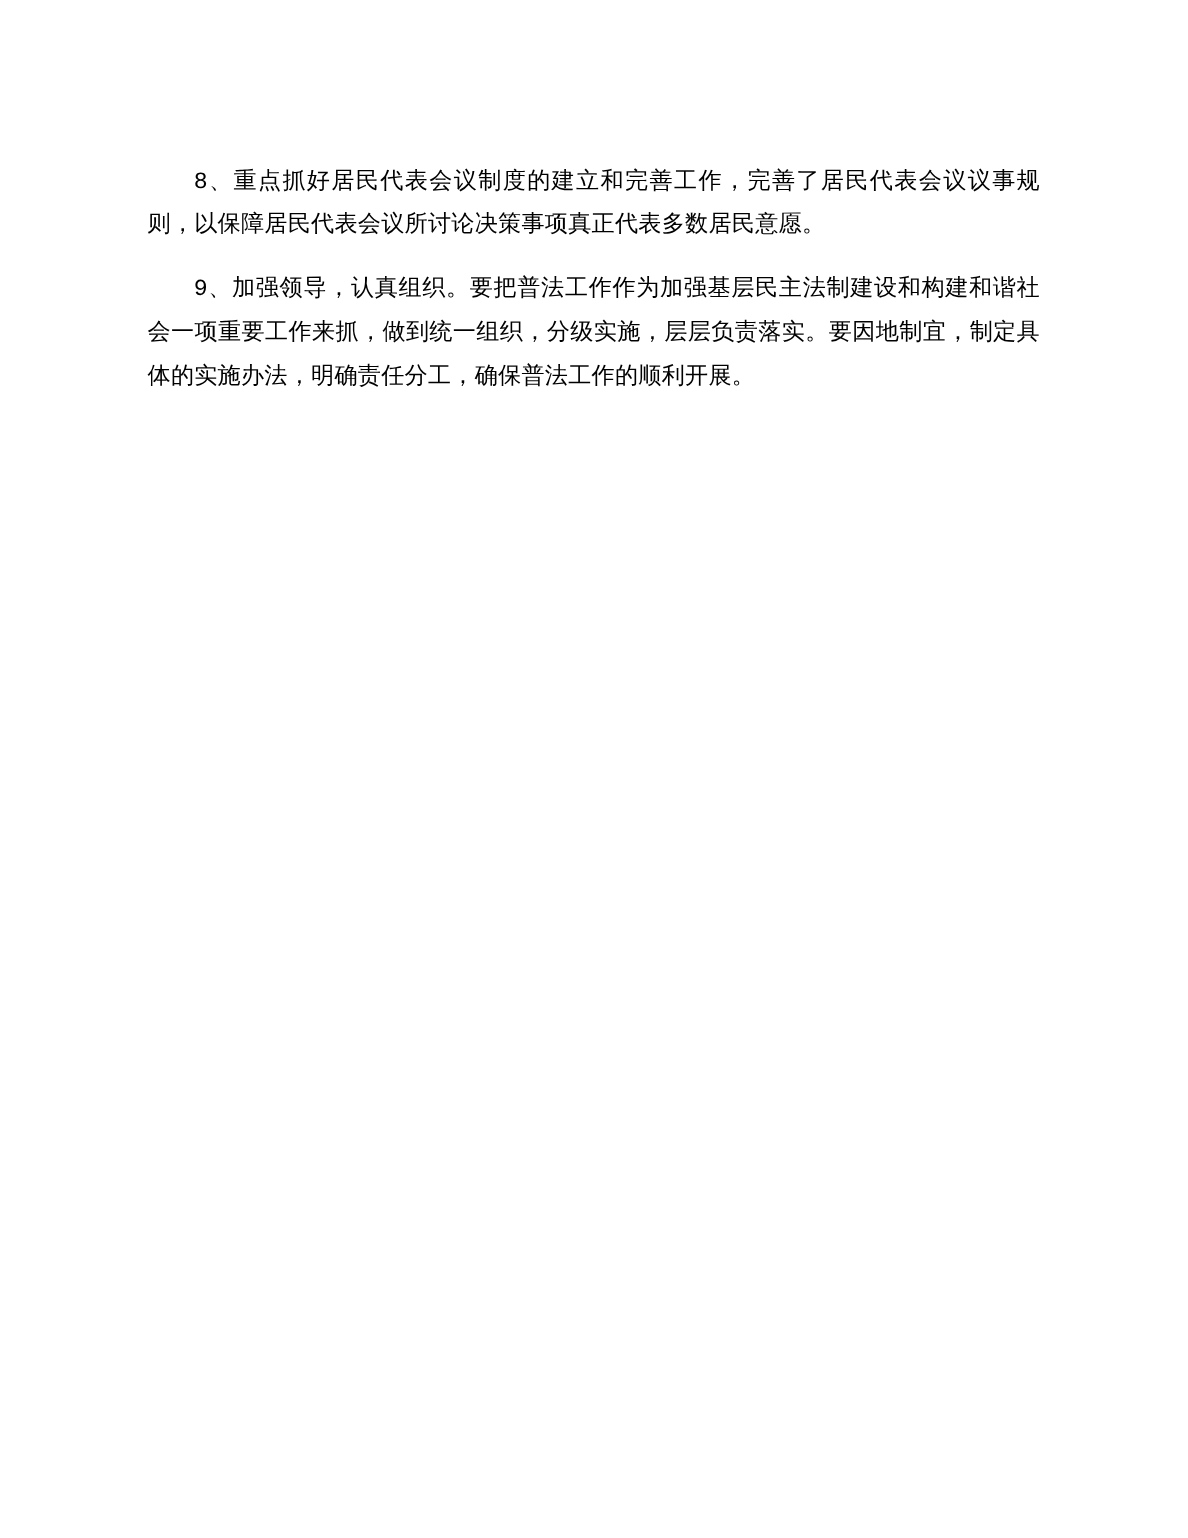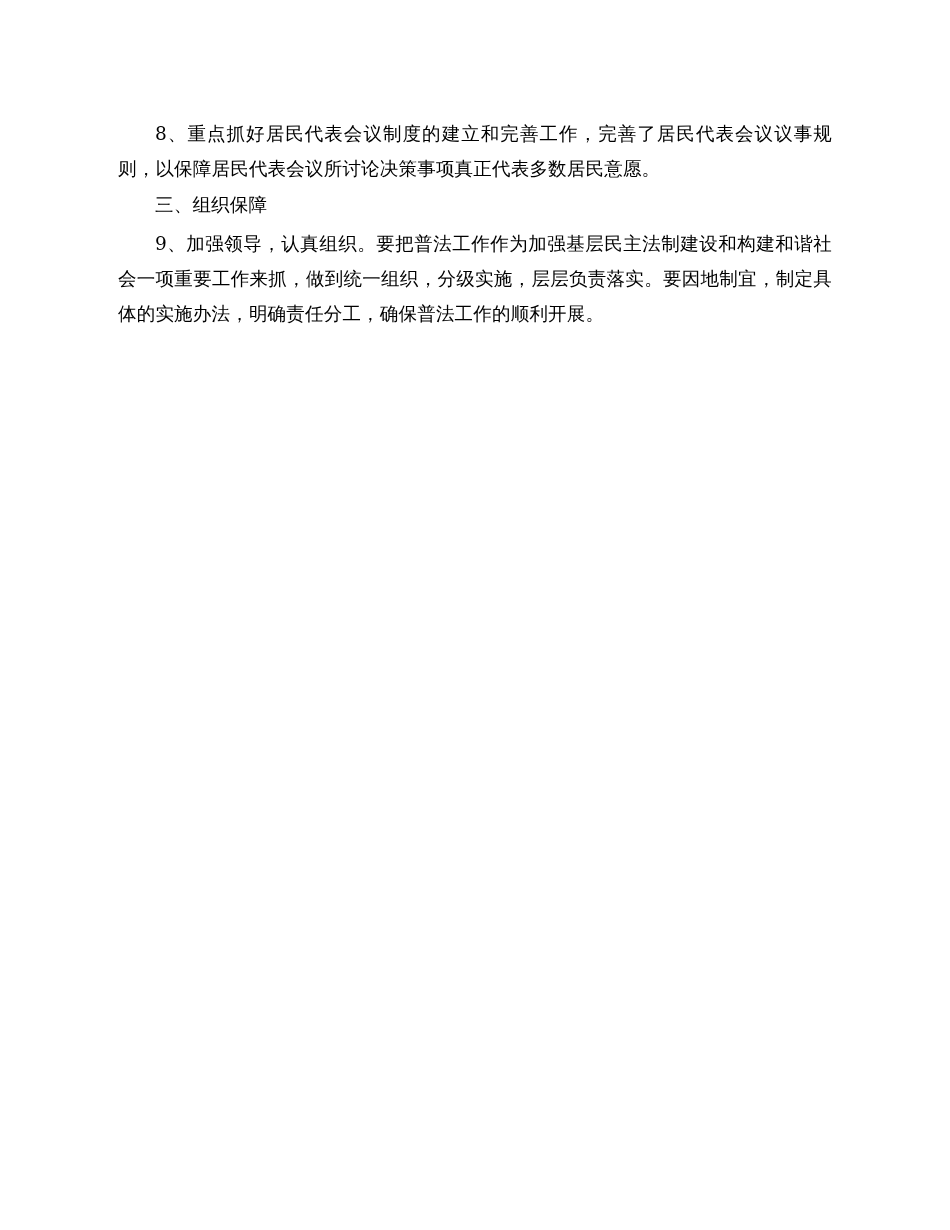--- a/index.html
+++ b/index.html
@@ -19,40 +19,40 @@
     width: 950px;
     height: 1230px;
     background: #ffffff;
     box-sizing: border-box;
     padding: 112px 118px 0 118px;
   }
   .doc-body {
     width: 714px;
   }
   p.para {
-    margin: 4px 0 1px 0;
+    margin: 16px 0 1px 0;
     font-size: 18.5px;
     line-height: 35px;
     text-align: justify;
     text-justify: inter-ideograph;
     text-indent: 2em;
     letter-spacing: 0.2px;
     word-break: break-all;
+    font-family: Liberation Mono, monospace;
   }
   p.heading {
     margin: 0 0 1px 0;
     font-size: 18.5px;
     line-height: 35px;
     text-indent: 2em;
     letter-spacing: 0.2px;
     font-weight: normal;
   }
 </style>
 </head>
 <body>
 
 <div class="page">
   <div class="doc-body">
     <p class="para">8、重点抓好居民代表会议制度的建立和完善工作，完善了居民代表会议议事规则，以保障居民代表会议所讨论决策事项真正代表多数居民意愿。</p>
-    <p class="heading">三、组织保障</p>
     <p class="para">9、加强领导，认真组织。要把普法工作作为加强基层民主法制建设和构建和谐社会一项重要工作来抓，做到统一组织，分级实施，层层负责落实。要因地制宜，制定具体的实施办法，明确责任分工，确保普法工作的顺利开展。</p>
   </div>
 </div>
 
 </body></html>

